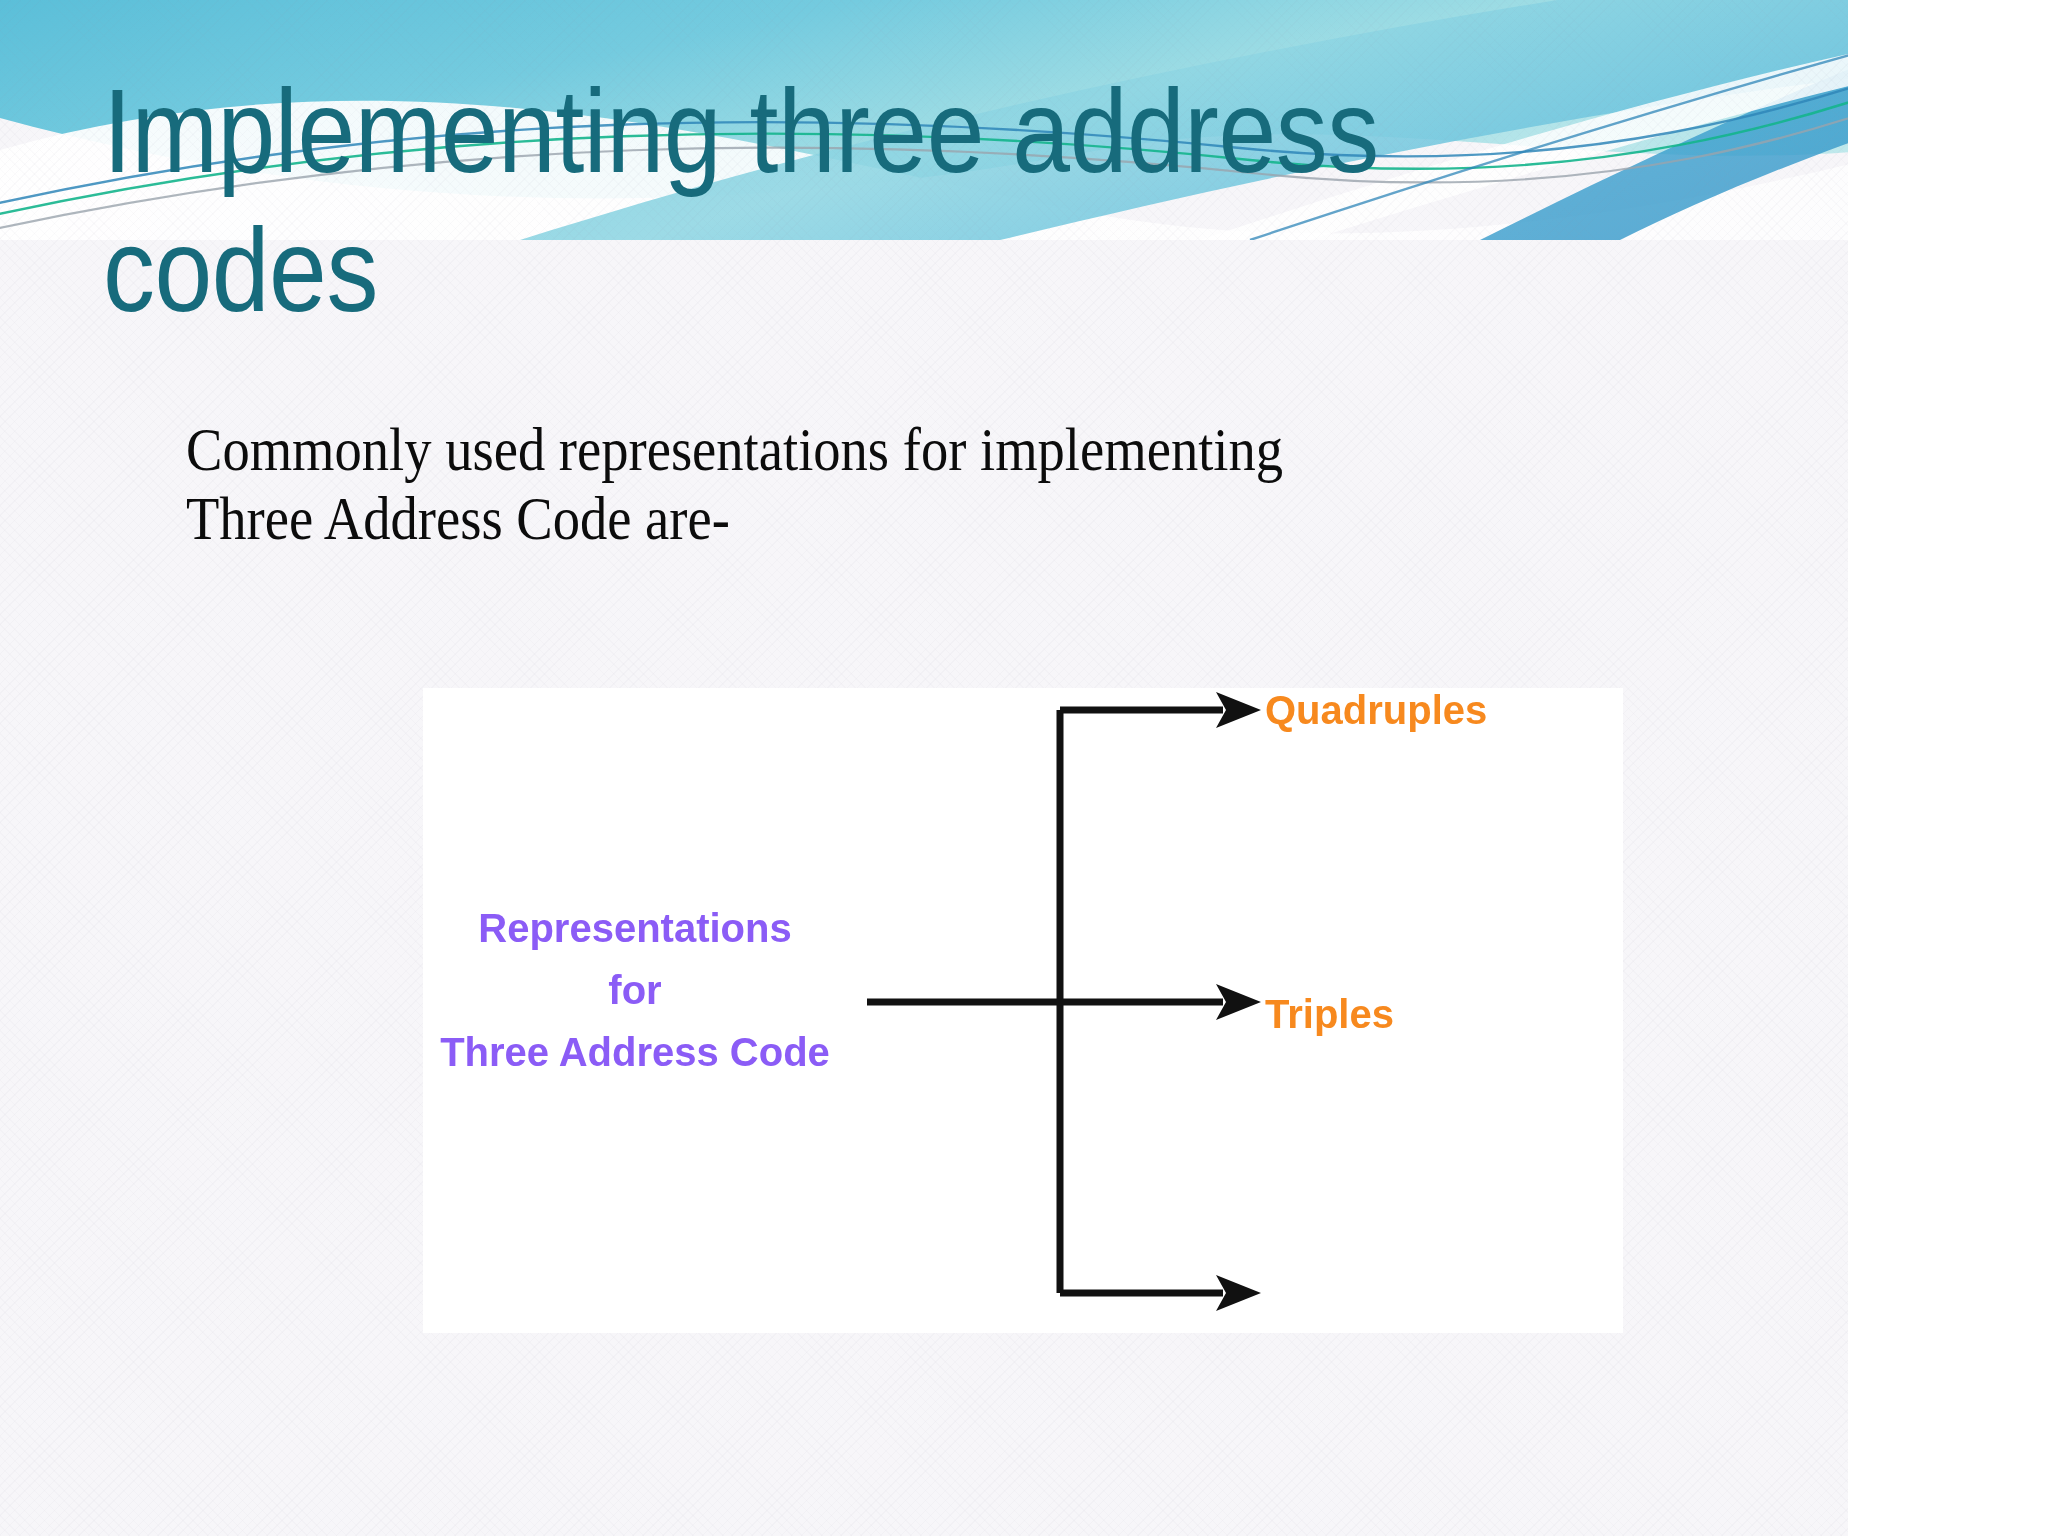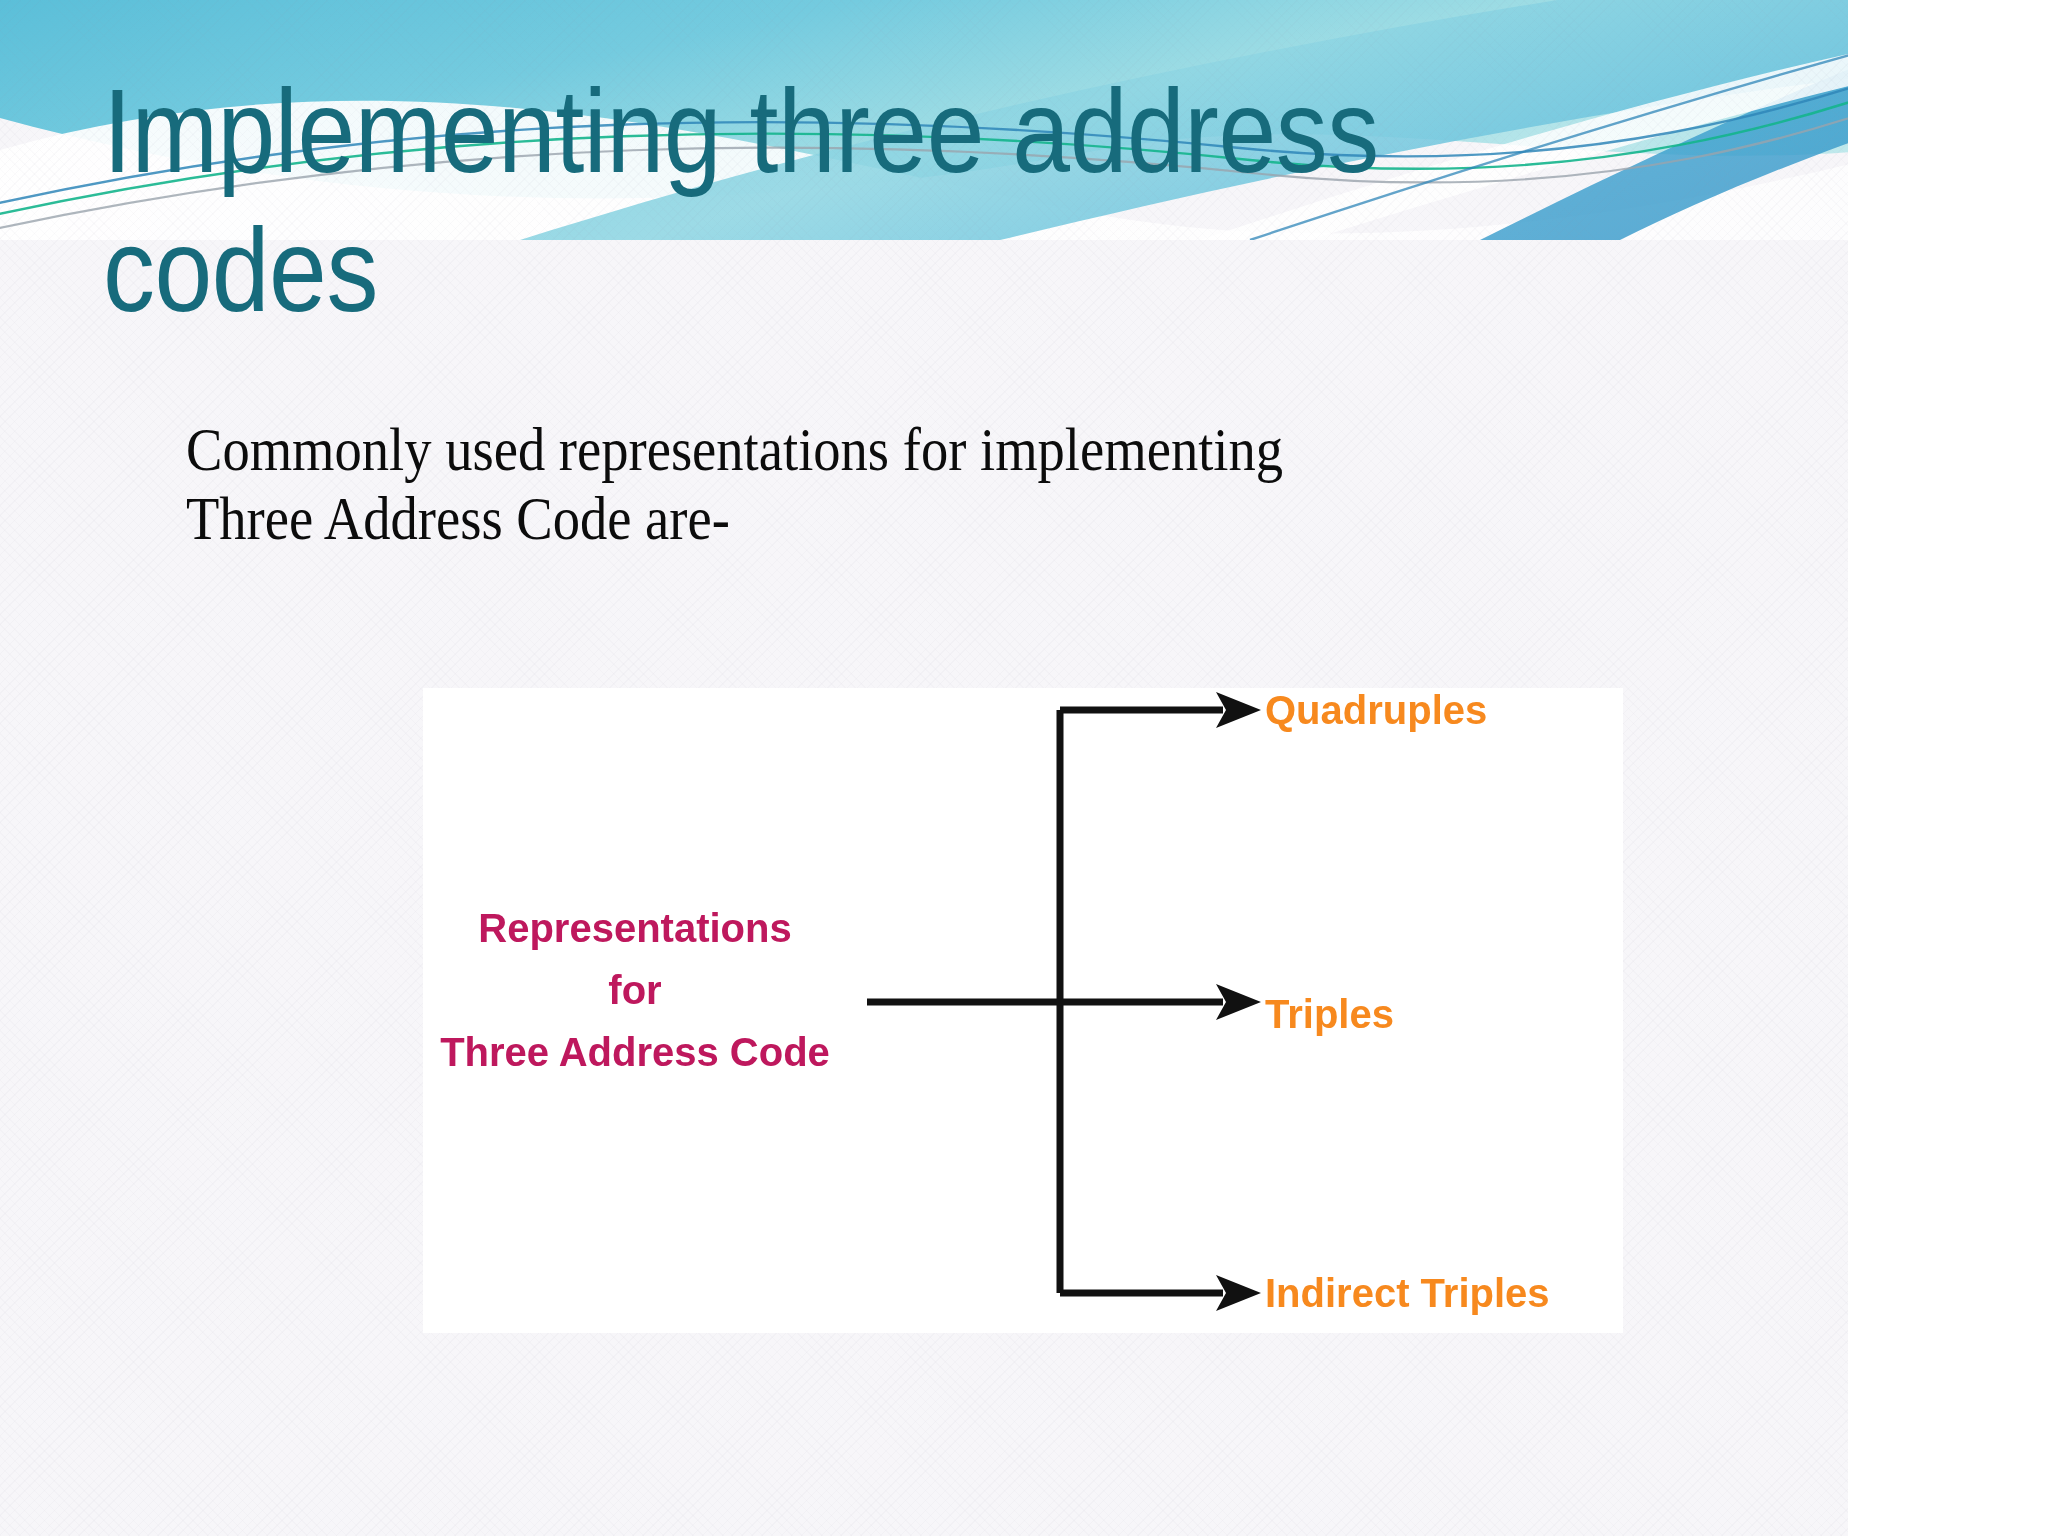--- a/index.html
+++ b/index.html
@@ -85,21 +85,21 @@
   #diagram-svg { position: absolute; inset: 0; }
 
   .dlabel {
     position: absolute;
     font-family: Liberation Sans, sans-serif;
     font-weight: bold;
     white-space: nowrap;
     letter-spacing: 0px;
   }
   .src-label {
-    color: #be185d;
+    color: #8b5cf6;
     font-size: 40px;
     text-align: center;
     width: 420px;
     left: 2px;
   }
   .tgt-label {
     color: #f7891e;
     font-size: 40px;
     left: 842px;
   }
@@ -178,17 +178,16 @@
         <polygon points="793,587 838,605 793,623 803,605"></polygon>
       </g>
     </svg>
 
     <div class="dlabel src-label" style="top: 218px;">Representations</div>
     <div class="dlabel src-label" style="top: 342px;">Three Address Code</div>
     <div class="dlabel src-label" style="top: 280px;">for</div>
 
     <div class="dlabel tgt-label" style="top: 0px;">Quadruples</div>
     <div class="dlabel tgt-label" style="top: 304px;">Triples</div>
-    <div class="dlabel tgt-label" style="top: 583px;">Indirect Triples</div>
 
   </div>
 
 </div>
 
 </body></html>

